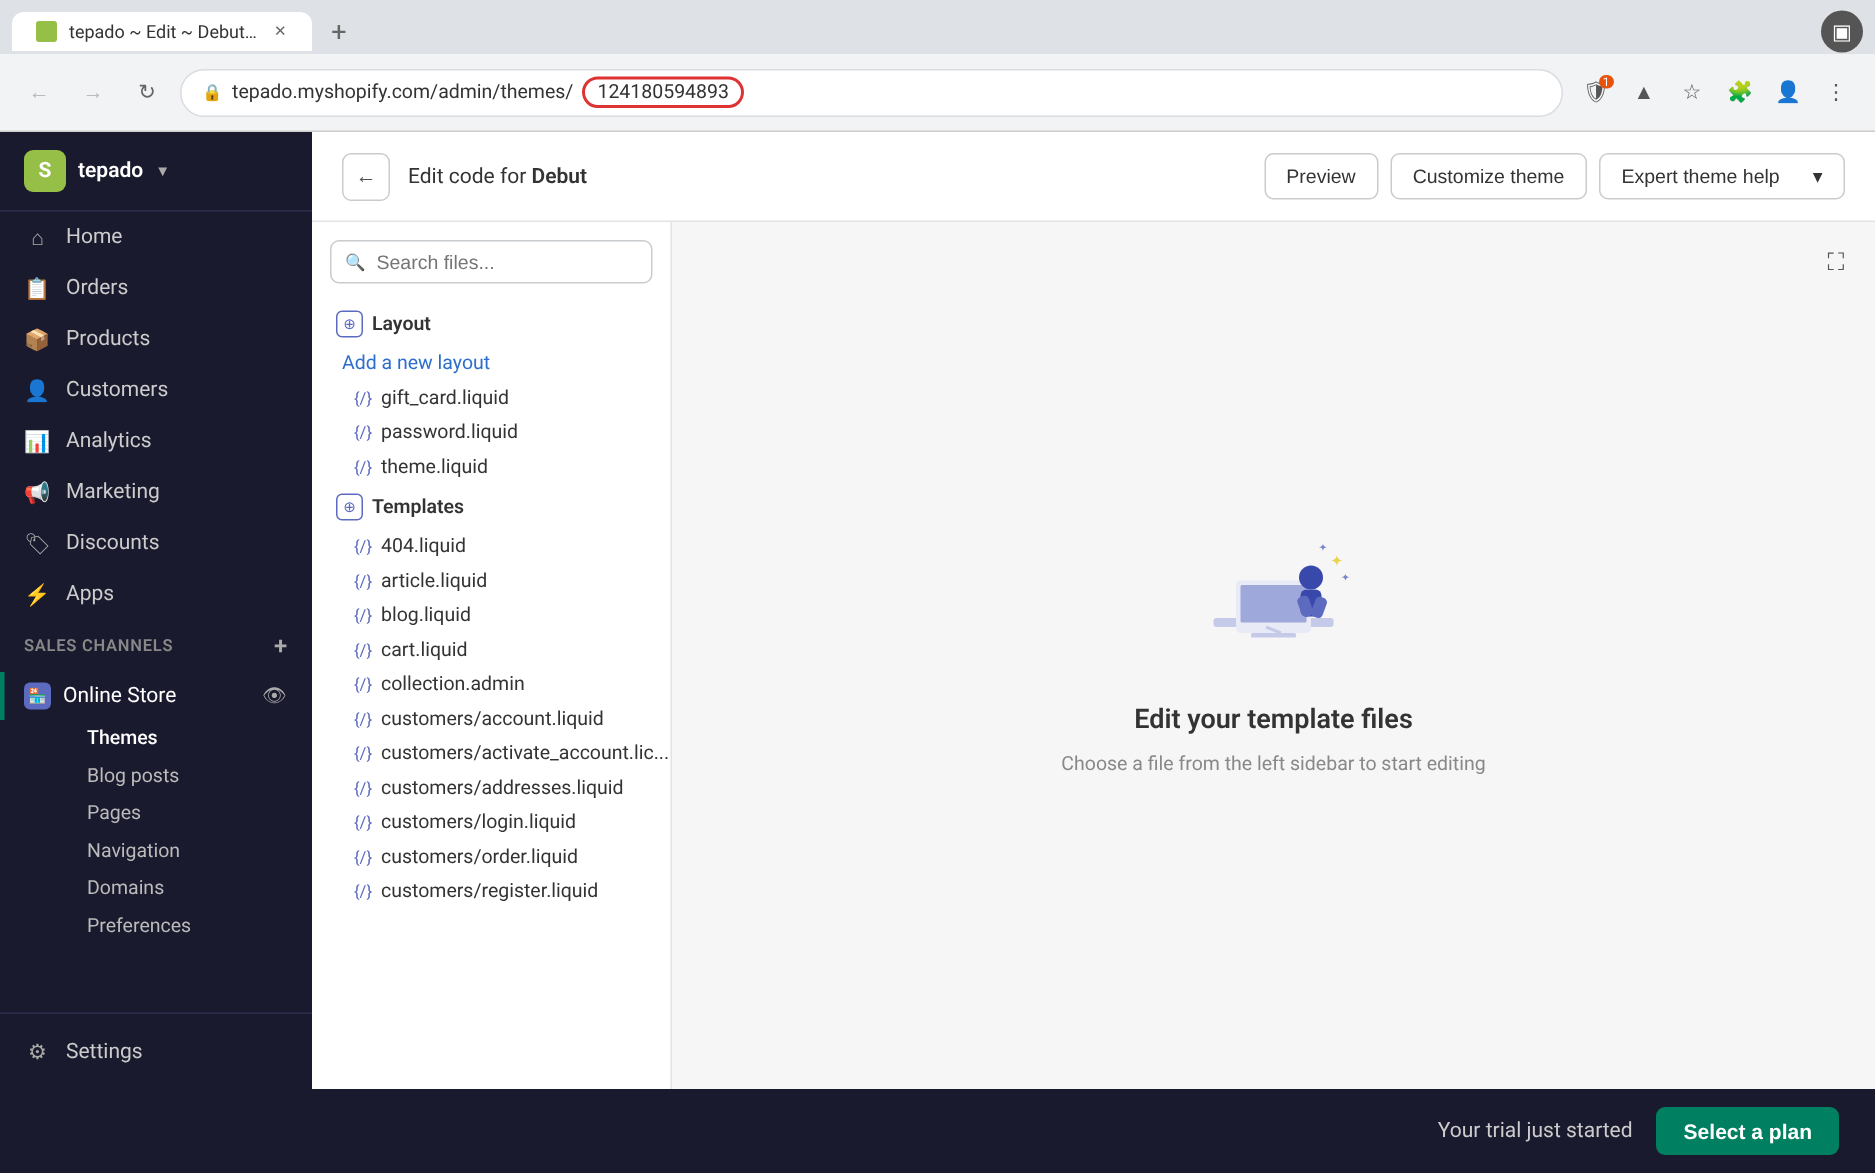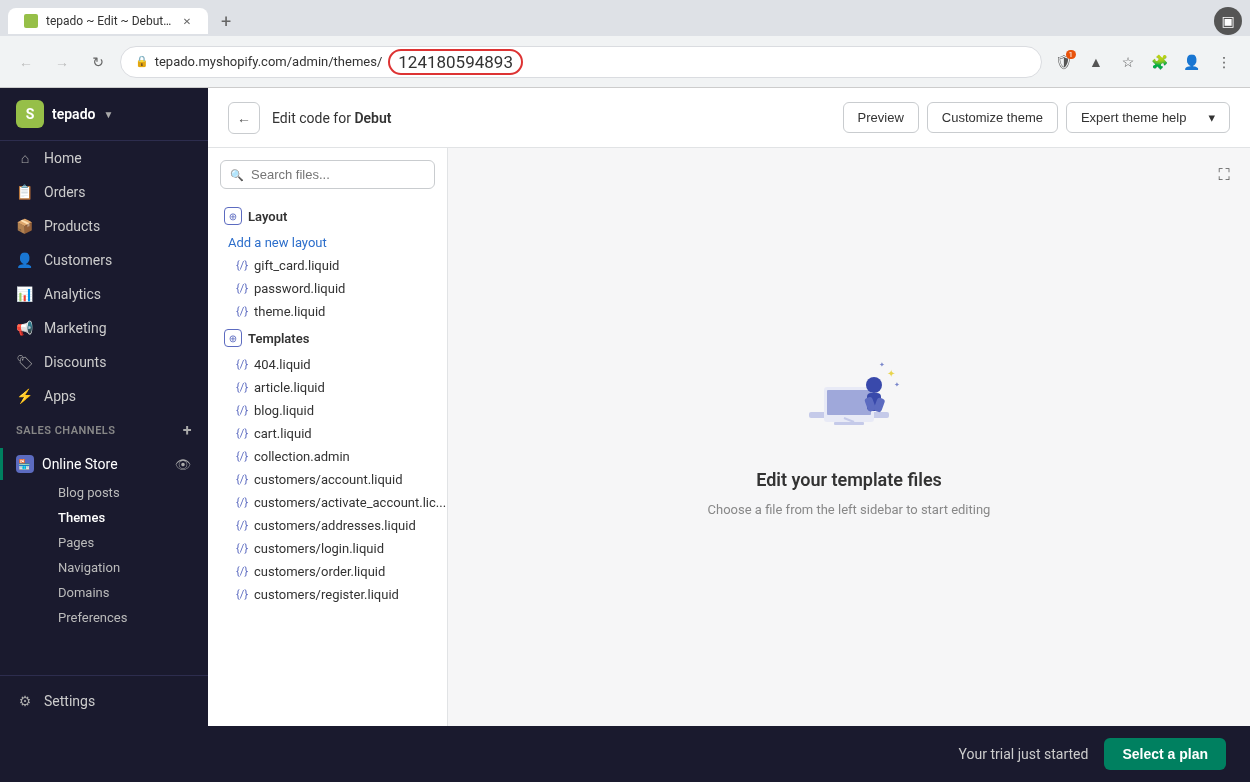--- a/index.html
+++ b/index.html
@@ -98,21 +98,21 @@
     <div style="flex:1"></div>
     <div style="width:28px;height:28px;background:#555;border-radius:50%;display:flex;align-items:center;justify-content:center;color:#fff;font-size:14px;">▣</div>
   </div>
   <div class="browser-toolbar">
     <div class="nav-btn disabled">←</div>
     <div class="nav-btn disabled">→</div>
     <div class="nav-btn">↻</div>
     <div class="address-bar">
       <span class="lock-icon">🔒</span>
       <span>tepado.myshopify.com/admin/themes/</span>
-        <span style="border:2px solid #d33;border-radius:14px;padding:1px 8px;color:#333;font-size:17px;">124180594893</span>
+        <span style="border:2px solid #d33;border-radius:14px;padding:1px 8px;color:#333;font-size:13px;">124180594893</span>
     </div>
     <div class="extensions-area">
       <div class="toolbar-icon" style="position:relative;">
         🛡
         <span style="position:absolute;top:2px;right:2px;background:#e8520b;color:#fff;font-size:8px;border-radius:8px;padding:0 3px;">1</span>
       </div>
       <div class="toolbar-icon">▲</div>
       <div class="toolbar-icon">☆</div>
       <div class="toolbar-icon">🧩</div>
       <div class="toolbar-icon">👤</div>
@@ -170,22 +170,22 @@
       <span class="add-btn">+</span>
     </div>
 
     <div class="channel-item active">
       <div class="channel-icon">🏪</div>
       <span>Online Store</span>
       <span class="eye-icon" style="margin-left:auto;">👁</span>
     </div>
 
     <div class="sub-nav">
+      <span class="sub-nav-item active">Themes</span>
       <span class="sub-nav-item">Blog posts</span>
-      <span class="sub-nav-item active">Themes</span>
       <span class="sub-nav-item">Pages</span>
       <span class="sub-nav-item">Navigation</span>
       <span class="sub-nav-item">Domains</span>
       <span class="sub-nav-item">Preferences</span>
     </div>
 
     <div class="sidebar-footer">
       <div class="nav-item">
         <span class="nav-icon">⚙</span>
         <span>Settings</span>

